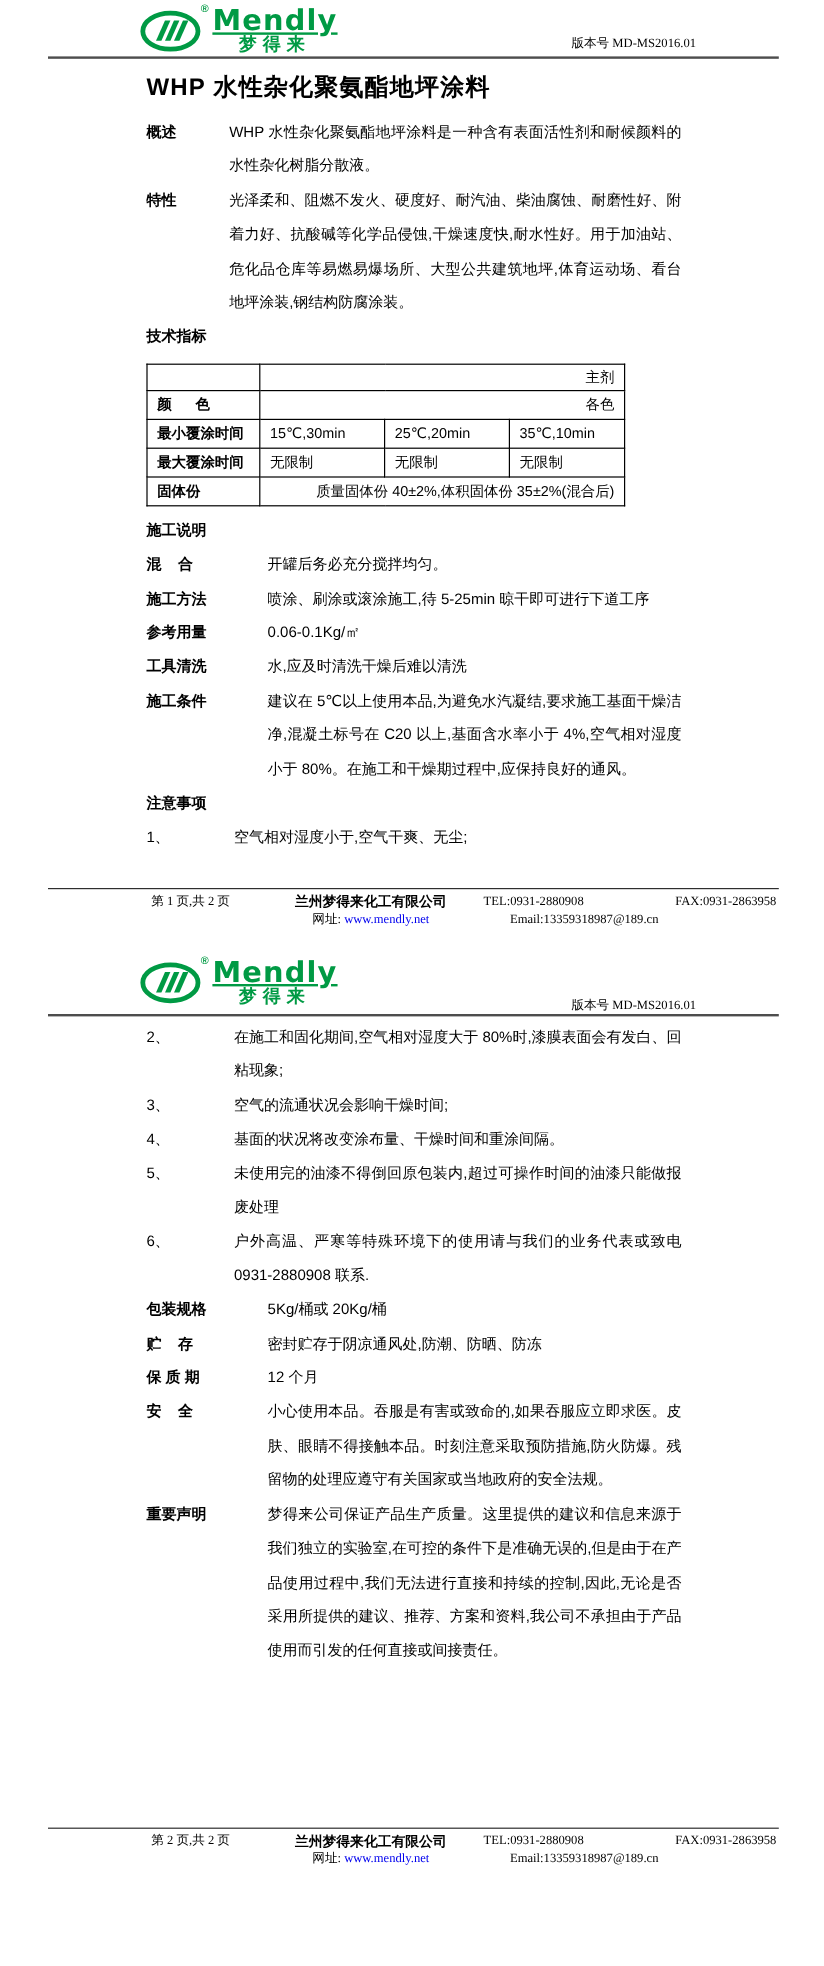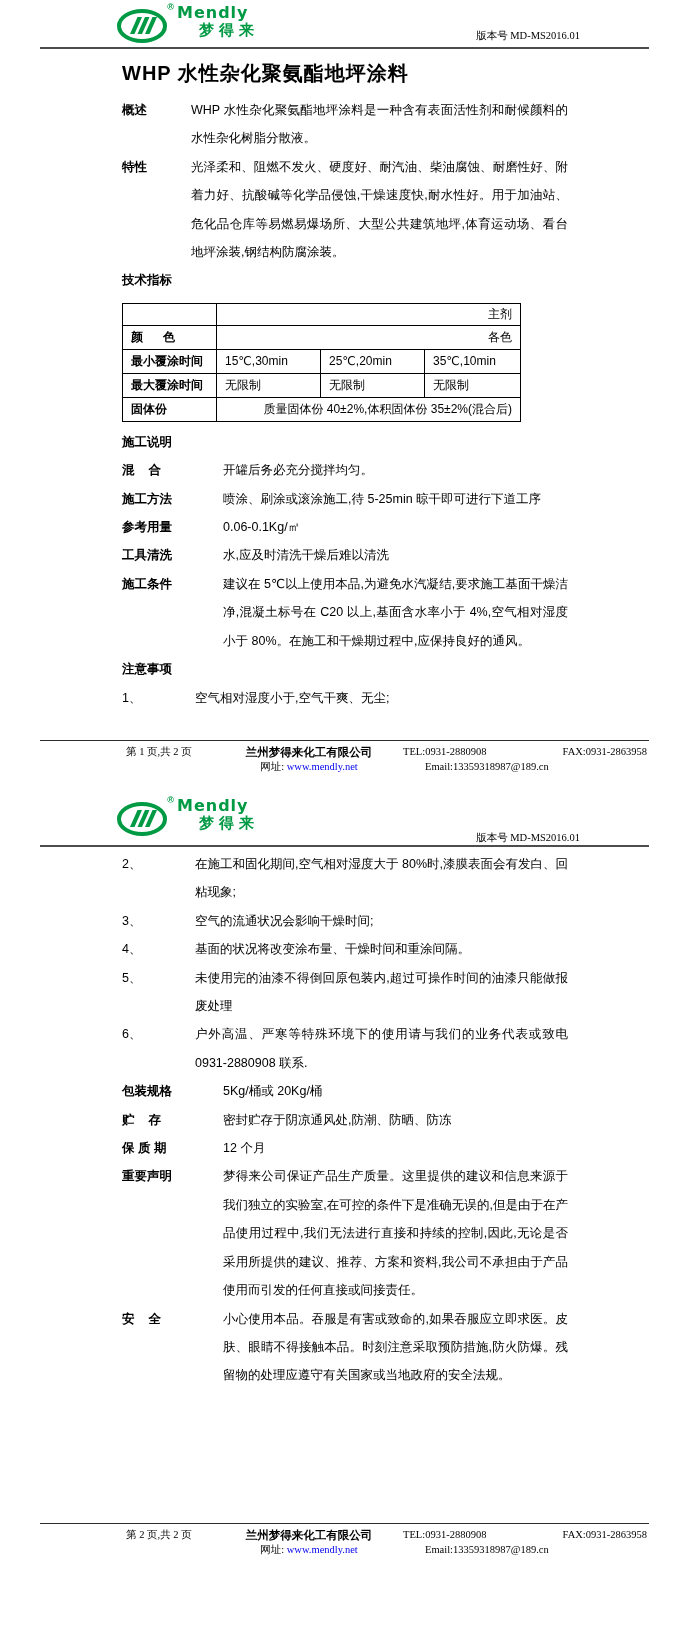--- a/index.html
+++ b/index.html
@@ -15,21 +15,21 @@
   #page-2 { height:843px; }
 
   
   .hdr-logo { position:absolute; left:116px; display:flex; align-items:flex-start; }
   #page-1 .hdr-logo { top:5px; }
   #page-2 .hdr-logo { top:3px; }
   .logo-mark { position:relative; width:56px; height:40px; }
   .logo-reg { position:absolute; right:-2px; top:-3px; font-size:9px; color:var(--green); font-weight:bold; }
   .logo-text { margin-left:5px; line-height:1; }
   .logo-en { font-family:"DejaVu Sans",sans-serif; font-weight:bold; color:var(--green);
-             font-size:16px; letter-spacing:1px; }
+             font-size:24px; letter-spacing:1px;text-decoration:underline; }
   .logo-cn { font-weight:bold; color:var(--green); font-size:15px; letter-spacing:5px;
              margin:1px 0 0 22px; }
   .hdr-version { position:absolute; right:107px; font-size:10.5px;
                  font-family:"Liberation Serif",serif; }
   #page-1 .hdr-version { top:29px; }
   #page-2 .hdr-version { top:36px; }
   .hdr-rule { position:absolute; left:40px; right:38px; height:0;
               border-top:2px solid #4d4d4d; }
   #page-1 .hdr-rule { top:47px; }
   #page-2 .hdr-rule { top:50px; }
@@ -241,26 +241,26 @@
     </div>
     <div class="row row-w">
       <span class="lbl">贮    存</span>
       <span class="txt">密封贮存于阴凉通风处,防潮、防晒、防冻</span>
     </div>
     <div class="row row-w">
       <span class="lbl">保 质 期</span>
       <span class="txt">12 个月</span>
     </div>
     <div class="row row-w">
+      <span class="lbl">安    全</span>
+      <span class="txt">小心使用本品。吞服是有害或致命的,如果吞服应立即求医。皮肤、眼睛不得接触本品。时刻注意采取预防措施,防火防爆。残留物的处理应遵守有关国家或当地政府的安全法规。</span>
+    </div>
+    <div class="row row-w">
       <span class="lbl">重要声明</span>
       <span class="txt">梦得来公司保证产品生产质量。这里提供的建议和信息来源于我们独立的实验室,在可控的条件下是准确无误的,但是由于在产品使用过程中,我们无法进行直接和持续的控制,因此,无论是否采用所提供的建议、推荐、方案和资料,我公司不承担由于产品使用而引发的任何直接或间接责任。</span>
-    </div>
-    <div class="row row-w">
-      <span class="lbl">安    全</span>
-      <span class="txt">小心使用本品。吞服是有害或致命的,如果吞服应立即求医。皮肤、眼睛不得接触本品。时刻注意采取预防措施,防火防爆。残留物的处理应遵守有关国家或当地政府的安全法规。</span>
     </div>
   </div>
 
   <div class="footer">
     <div class="f-flex">
       <div class="f-page">第 2 页,共 2 页</div>
       <div class="f-mid">
         <div class="f-company">兰州梦得来化工有限公司</div>
         <div class="f-web">
           <span>网址:</span>

